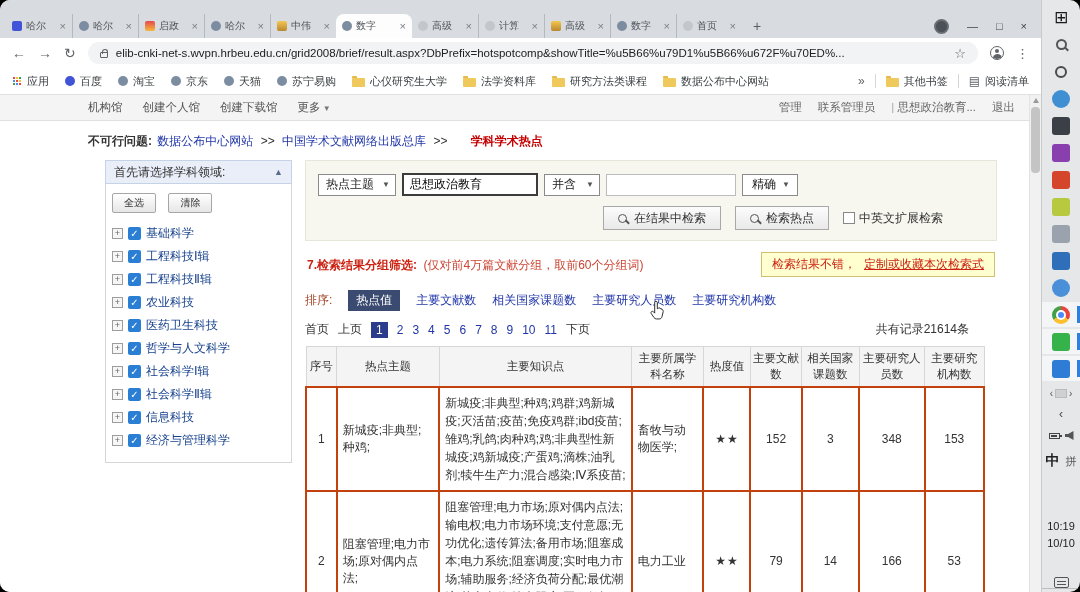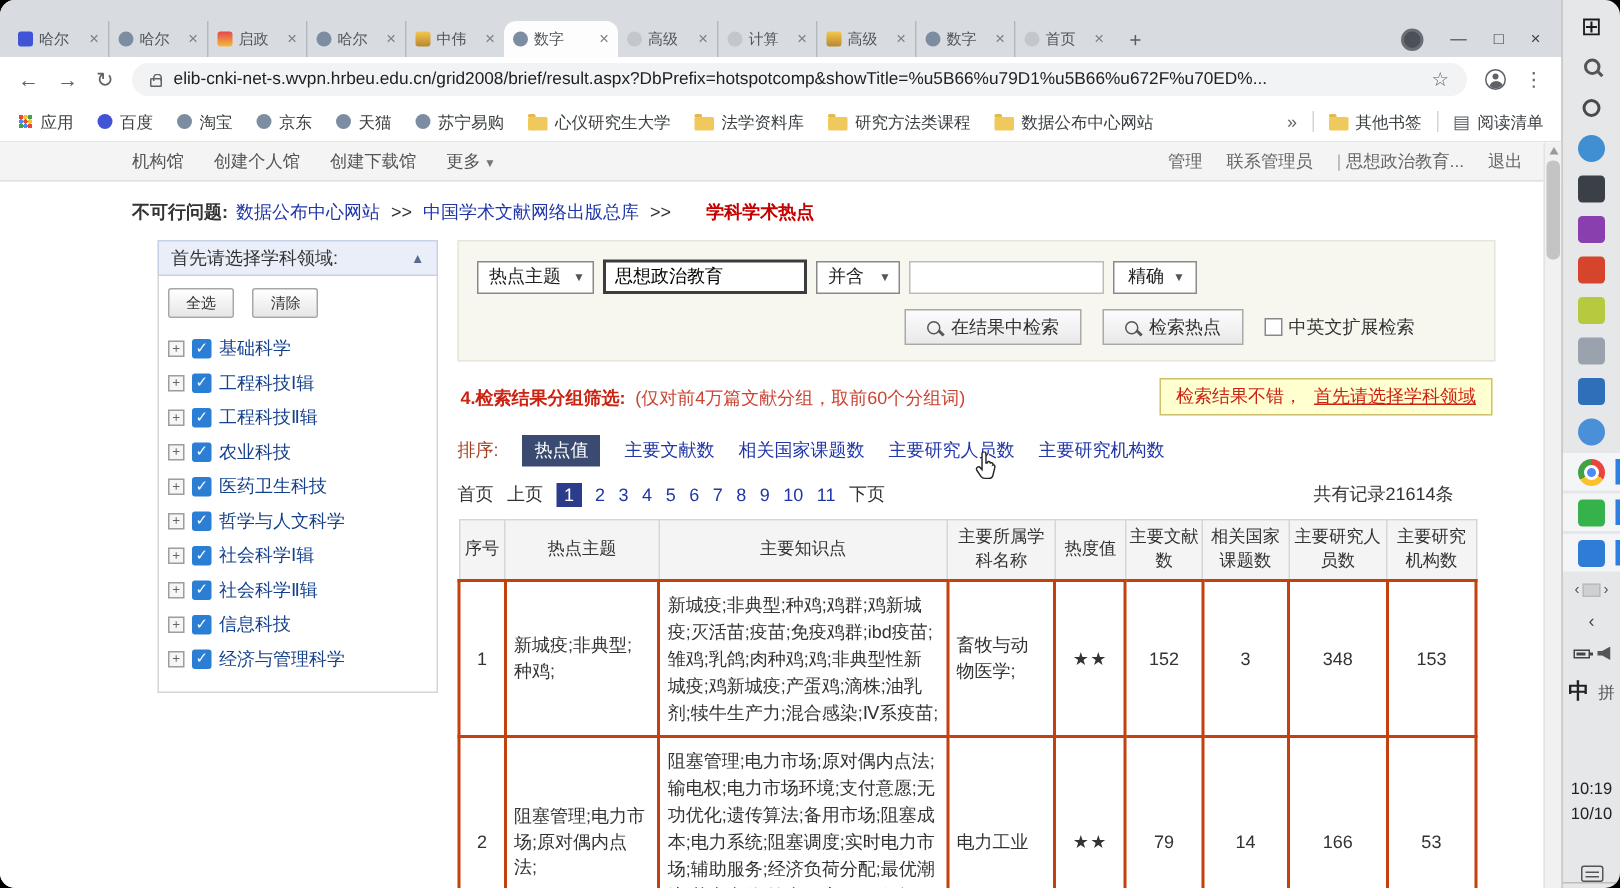--- a/index.html
+++ b/index.html
@@ -451,25 +451,25 @@
               </div>
               <div class="ext-check">
                 <span class="ext-box"></span>
                 <span>中英文扩展检索</span>
               </div>
             </div>
           </div>
 
           <div class="group-row">
             <div>
-              <span class="gf-title">4.检索结果分组筛选:</span>
+              <span class="gf-title">7.检索结果分组筛选:</span>
               <span class="gf-note">(仅对前4万篇文献分组，取前60个分组词)</span>
             </div>
             <div class="promo">
-              <span>检索结果不错，</span><span class="promo-link">首先请选择学科领域</span>
+              <span>检索结果不错，</span><span class="promo-link">定制或收藏本次检索式</span>
             </div>
           </div>
 
           <div class="sort-row">
             <span class="sort-label">排序:</span>
             <span id="sortopts" style="display:flex;gap:16px;align-items:center;">
                 <span class="sort-opt selected">热点值</span>
                 <span class="sort-opt">主要文献数</span>
                 <span class="sort-opt">相关国家课题数</span>
                 <span class="sort-opt">主要研究人员数</span>

